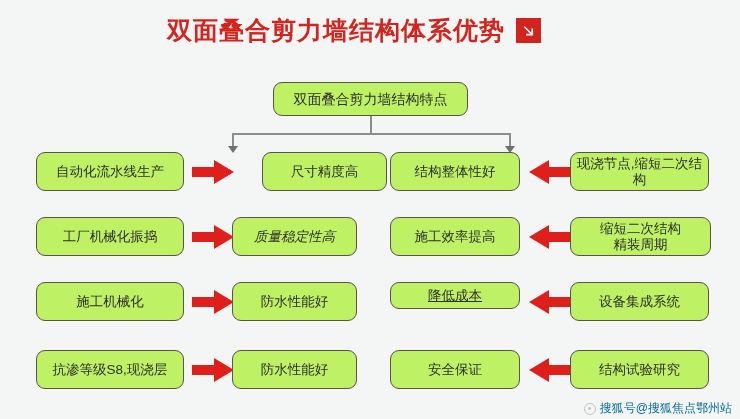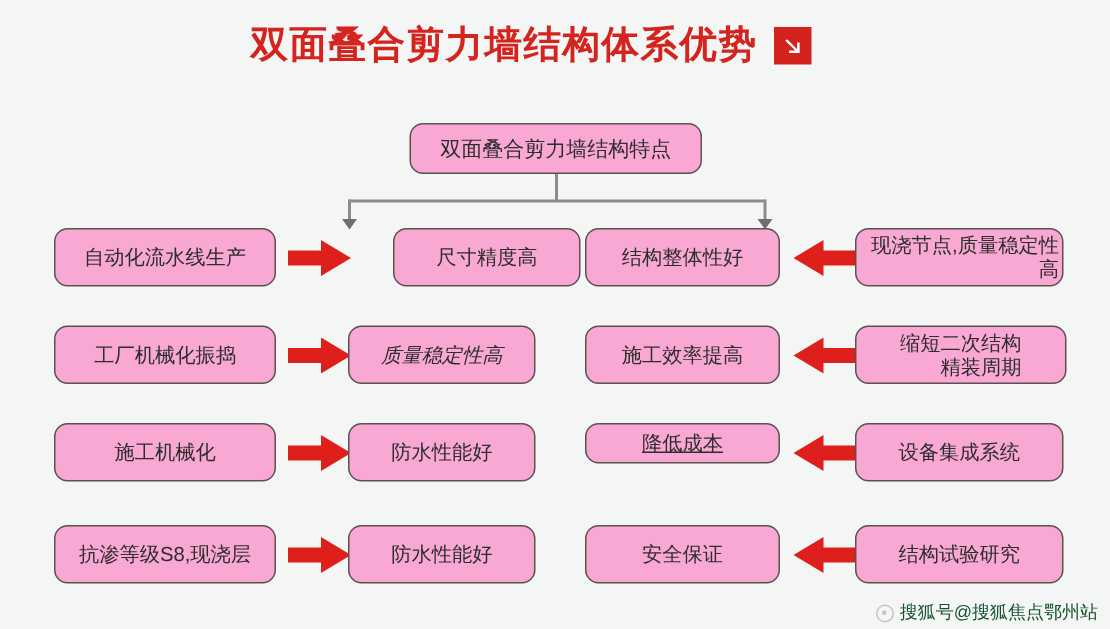--- a/index.html
+++ b/index.html
@@ -47,27 +47,27 @@
     align-items: center;
     justify-content: center;
     flex: 0 0 auto;
   }
   .title-badge svg { display: block; }
 
   
   .node {
     position: absolute;
     box-sizing: border-box;
-    background: #f9a8d4;
+    background: #bef264;
     border: 1.6px solid #5b514e;
     border-radius: 9px;
     display: flex;
     align-items: center;
     justify-content: center;
-    text-align: right;
+    text-align: center;
     color: #2d2d2d;
     font-size: 13.5px;
     line-height: 1.18;
     padding: 2px 2px;
     white-space: pre-line;
   }
   .node.head {
     font-size: 14px;
   }
 
@@ -92,21 +92,21 @@
   .block-arrow svg { display: block; }
 
   
   .watermark {
     position: absolute;
     right: 8px;
     bottom: 2px;
     display: flex;
     align-items: center;
     gap: 4px;
-    color: #14532d;
+    color: #0369a1;
     font-size: 12px;
     white-space: nowrap;
     margin-top: 38px;
   }
   .watermark .wm-logo {
     width: 12px;
     height: 12px;
     border-radius: 50%;
     border: 1.5px solid #c2c5c4;
     box-sizing: border-box;
@@ -152,21 +152,21 @@
         <path d="M0 7 H22 V0 L42 12 L22 24 V17 H0 Z" fill="#de1f1b"></path>
       </svg>
   </div>
   <div class="node" style="left:232px; top:152px; width:125px; height:39px;margin-left:30px;">尺寸精度高</div>
   <div class="node" style="left:390px; top:152px; width:130px; height:39px;">结构整体性好</div>
   <div class="block-arrow" style="left:529px; top:160px;">
     <svg width="42" height="24" viewBox="0 0 42 24">
         <path d="M42 7 H20 V0 L0 12 L20 24 V17 H42 Z" fill="#de1f1b"></path>
       </svg>
   </div>
-  <div class="node" style="left:570px; top:152px; width:139px; height:39px;">现浇节点,质量稳定性高</div>
+  <div class="node" style="left:570px; top:152px; width:139px; height:39px;">现浇节点,缩短二次结构</div>
 
   <div class="node" style="left:36px;  top:217px; width:148px; height:39px;">工厂机械化振捣</div>
   <div class="block-arrow" style="left:192px; top:225px;">
     <svg width="42" height="24" viewBox="0 0 42 24">
         <path d="M0 7 H22 V0 L42 12 L22 24 V17 H0 Z" fill="#de1f1b"></path>
       </svg>
   </div>
   <div class="node" style="left:232px; top:217px; width:125px; height:39px;font-style:italic;">质量稳定性高</div>
   <div class="node" style="left:390px; top:217px; width:130px; height:39px;">施工效率提高</div>
   <div class="block-arrow" style="left:529px; top:225px;">

